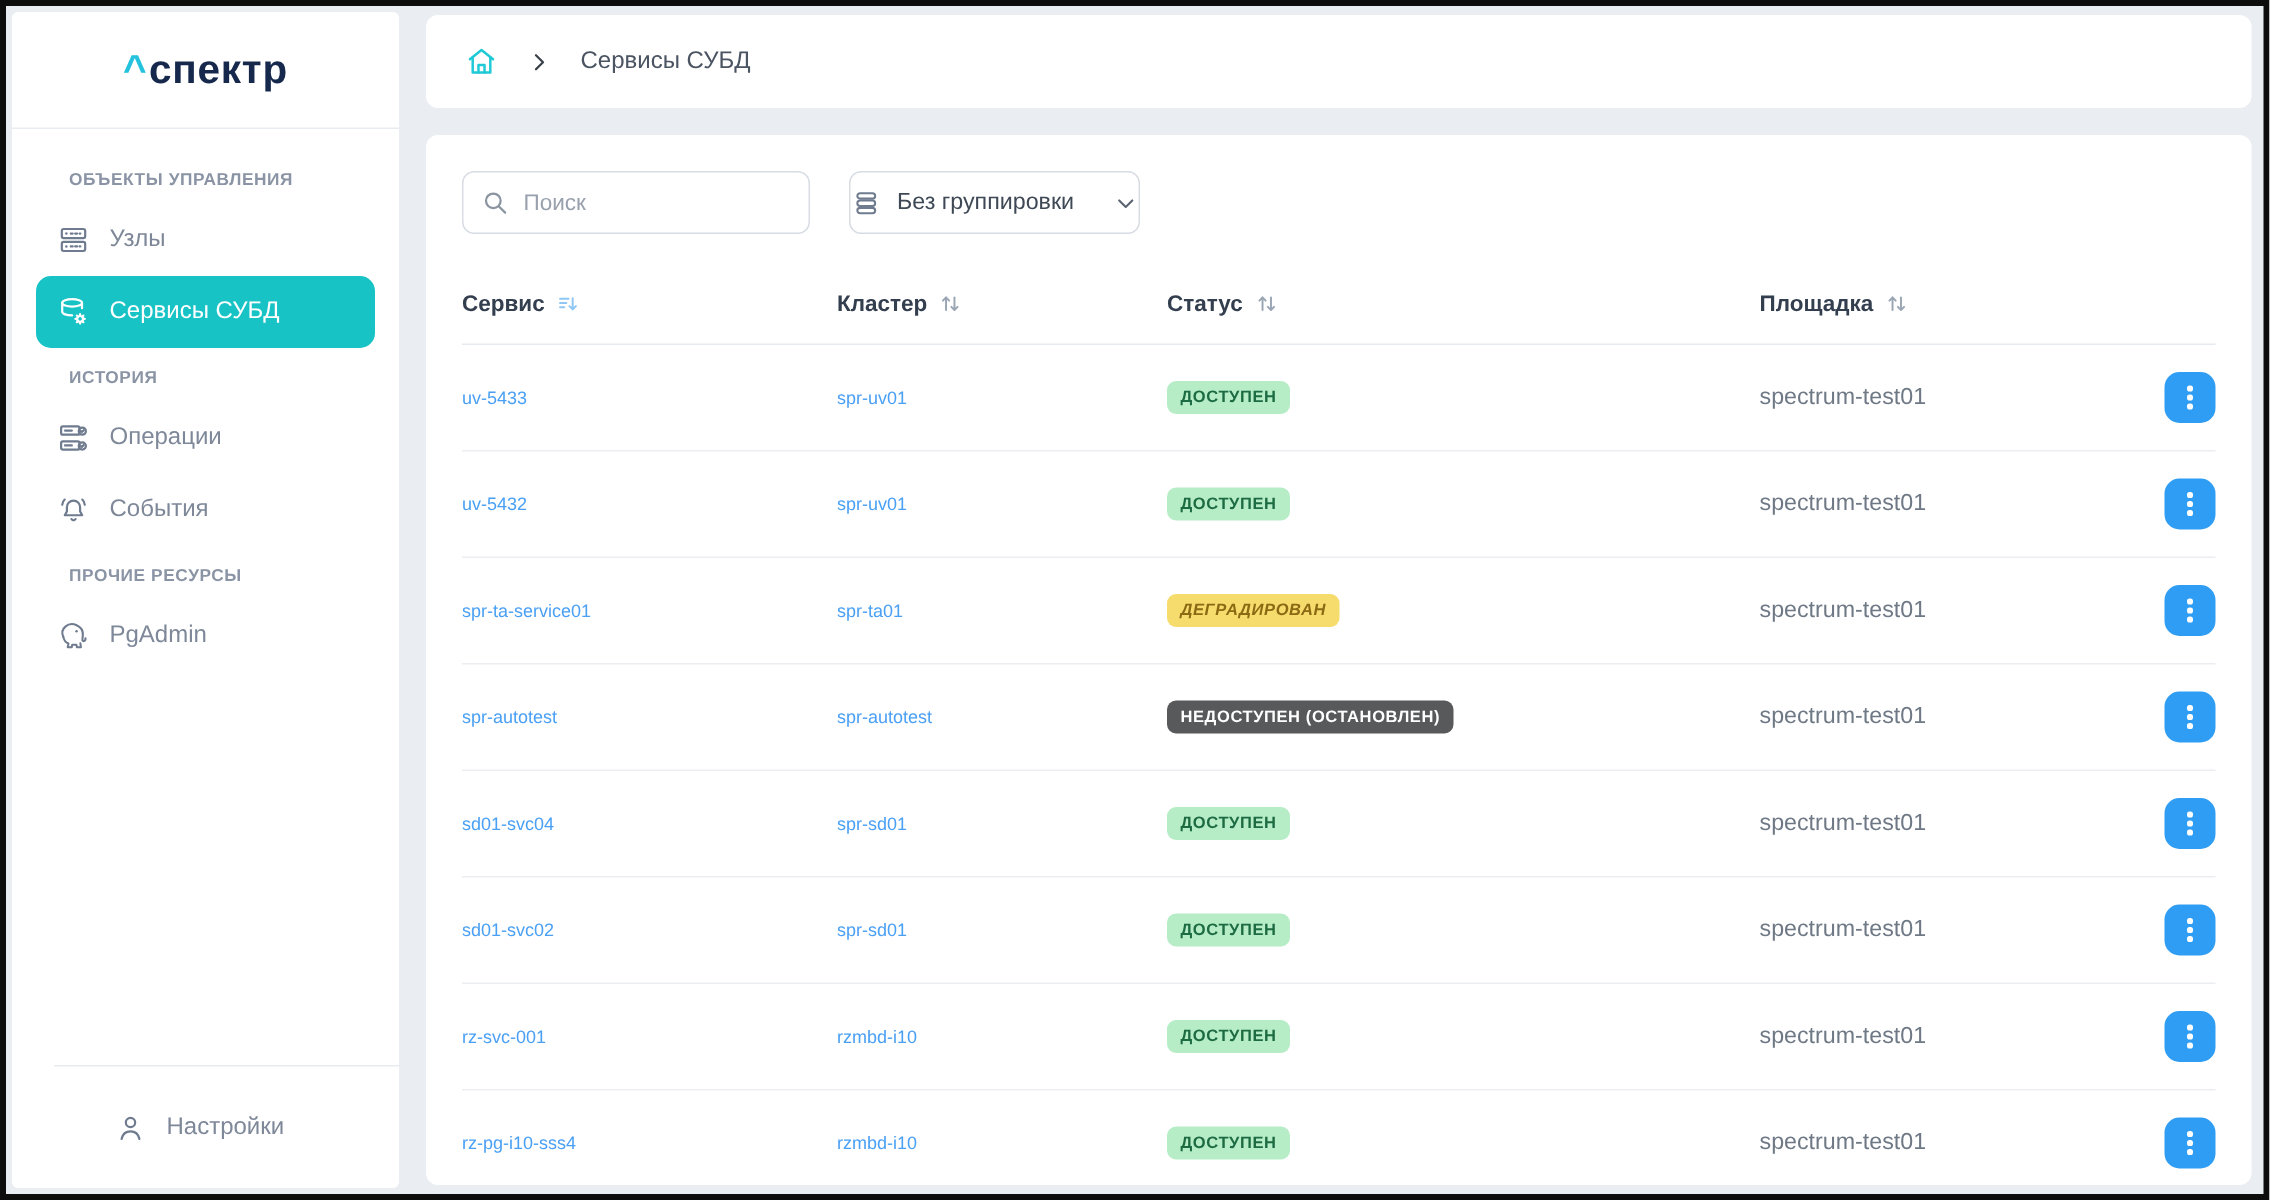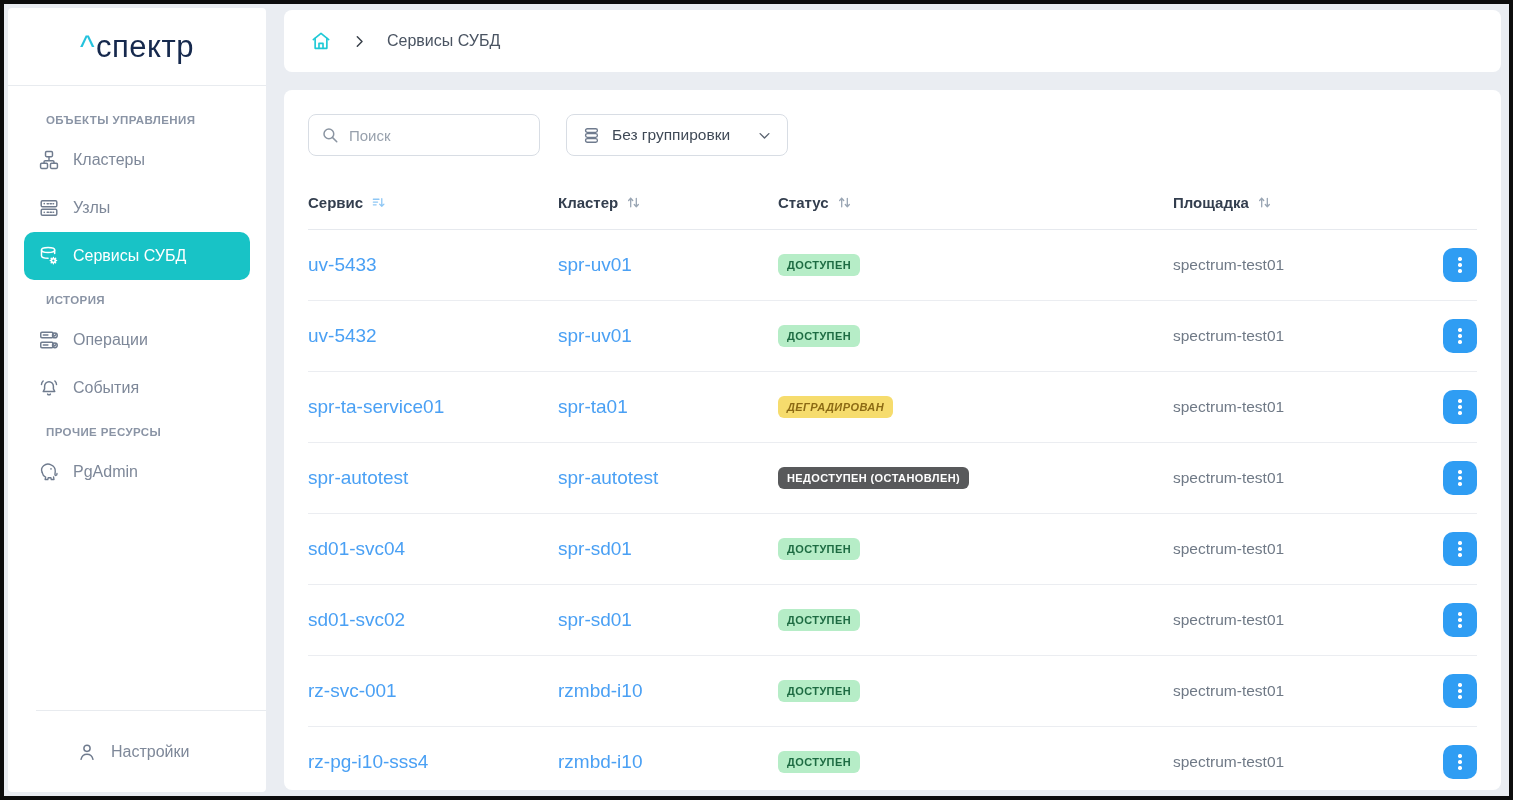--- a/index.html
+++ b/index.html
@@ -22,21 +22,21 @@
     width: 258px; flex-shrink: 0;
     background: #ffffff;
     border-radius: 4px;
     display: flex; flex-direction: column;
   }
   .logo-area {
     height: 78px; flex-shrink: 0;
     display: flex; align-items: center; justify-content: center;
     border-bottom: 1px solid #e8ebef;
   }
-  .logo { font-size: 31px; font-weight: 400; letter-spacing: 0.5px; }
+  .logo { font-size: 27px; font-weight: 700; letter-spacing: 0.5px; }
   .logo-caret { color: #25c2dd; margin-right: 1px; }
   .logo-text { color: #16294d; }
 
   .nav { flex: 1; padding: 14px 16px 0; overflow: hidden; }
   .section-label {
     font-size: 11.5px; font-weight: 700; letter-spacing: 0.4px;
     color: #8a94a5; text-transform: uppercase;
     padding: 14px 6px 10px;
     margin-left: 16px;
   }
@@ -100,42 +100,42 @@
   }
   .search-box input::placeholder { color: #98a1ad; }
   .search-icon {
     position: absolute; left: 13px; top: 12px;
     width: 18px; height: 18px; color: #8b95a2; display: inline-flex;
   }
   .search-icon svg { width: 100%; height: 100%; }
   .group-select {
     height: 42px; border: 1px solid #d8dde4; border-radius: 8px;
     background: #fff; display: flex; align-items: center; gap: 11px;
-    padding: 0 15px; cursor: pointer; font-size: 15.5px; color: #3f4956;
+    padding: 0 1px; cursor: pointer; font-size: 15.5px; color: #3f4956;
   }
   .group-icon { width: 19px; height: 19px; color: #6f7b8e; display: inline-flex; }
   .group-icon svg { width: 100%; height: 100%; }
   .chevron-down { width: 15px; height: 15px; color: #5a6370; margin-left: 16px; display: inline-flex; }
   .chevron-down svg { width: 100%; height: 100%; }
 
   
   .table { flex: 1; min-height: 0; }
   .thead, .tr {
     display: grid;
     grid-template-columns: 250px 220px 395px 1fr 48px;
     align-items: center;
   }
   .thead { height: 54px; border-bottom: 1px solid #e6e9ee; }
   .th { display: flex; align-items: center; gap: 8px; font-size: 15px; font-weight: 700; color: #333e4e; cursor: pointer; }
   .sort-icon { width: 15px; height: 15px; color: #9aa6b4; display: inline-flex; }
   .sort-icon svg { width: 100%; height: 100%; }
   .sort-icon.sorted { color: #8ec7f5; }
 
   .tr { height: 71px; border-bottom: 1px solid #ebedf1; }
-  .link { color: #4aa0f4; font-size: 19px; text-decoration: none; cursor: pointer; }
+  .link { color: #4aa0f4; font-size: 12px; text-decoration: none; cursor: pointer; }
   .site { color: #6f7986; font-size: 15.5px; }
 
   .badge {
     display: inline-block; padding: 5px 9px; border-radius: 6px;
     font-size: 11px; font-weight: 700; letter-spacing: 0.4px;
     white-space: nowrap;
   }
   .badge-available   { background: #b6edc7; color: #1d6b42; }
   .badge-degraded    { background: #f6dc6d; color: #8c6a14; font-style: italic; }
   .badge-unavailable { background: #58595b; color: #ffffff; }
@@ -156,31 +156,20 @@
   <aside class="sidebar">
     <div class="logo-area">
       <div class="logo">
         <span class="logo-caret">^</span><span class="logo-text">спектр</span>
       </div>
     </div>
 
     <nav class="nav">
       <div class="section-label">ОБЪЕКТЫ УПРАВЛЕНИЯ</div>
 
-      <div class="nav-item">
-        <span class="nicon">
-          <svg viewBox="0 0 24 24" fill="none" stroke="currentColor" stroke-width="1.6" stroke-linecap="round" stroke-linejoin="round">
-            <rect x="8.2" y="2.8" width="7.6" height="5.6" rx="1.2"></rect>
-            <rect x="2.8" y="15.6" width="7.6" height="5.6" rx="1.2"></rect>
-            <rect x="13.6" y="15.6" width="7.6" height="5.6" rx="1.2"></rect>
-            <path d="M12 8.4v3.2M6.6 15.6v-1.6a1.2 1.2 0 0 1 1.2-1.2h8.4a1.2 1.2 0 0 1 1.2 1.2v1.6"></path>
-          </svg>
-        </span>
-        <span>Кластеры</span>
-      </div>
 
       <div class="nav-item">
         <span class="nicon">
           <svg viewBox="0 0 24 24" fill="none" stroke="currentColor" stroke-width="1.6" stroke-linecap="round" stroke-linejoin="round">
             <rect x="3.5" y="4" width="17" height="6.6" rx="1.4"></rect>
             <rect x="3.5" y="13.4" width="17" height="6.6" rx="1.4"></rect>
             <circle cx="6.8" cy="7.3" r="0.9" fill="currentColor" stroke="none"></circle>
             <circle cx="6.8" cy="16.7" r="0.9" fill="currentColor" stroke="none"></circle>
             <path d="M10 7.3h7M10 16.7h7" stroke-dasharray="1.4 1.8"></path>
           </svg>

